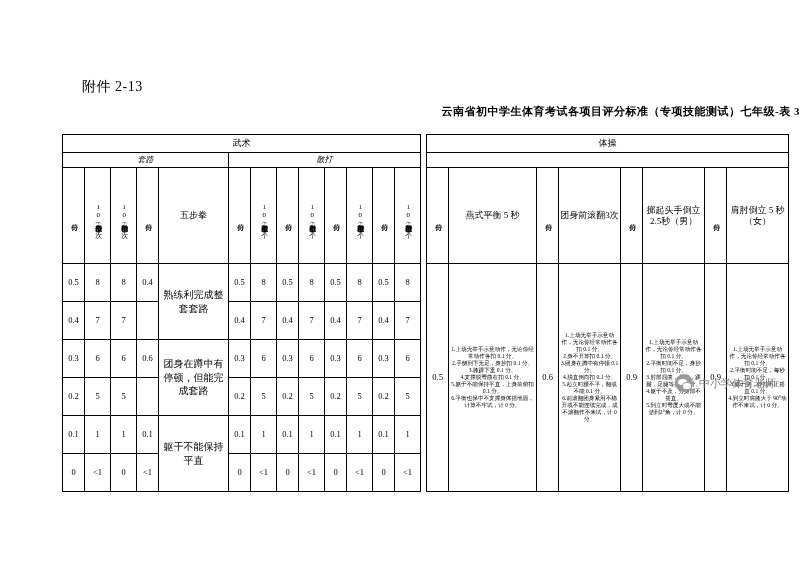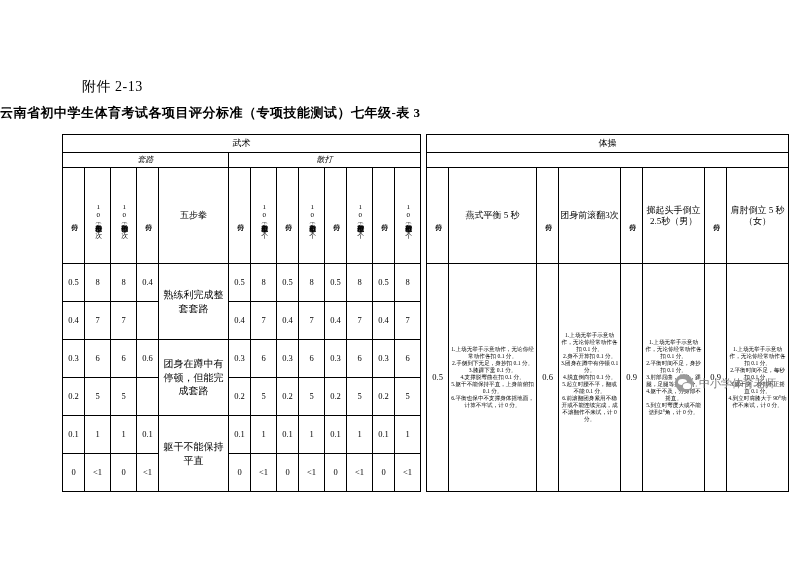--- a/index.html
+++ b/index.html
@@ -8,21 +8,21 @@
     font-family:"Liberation Serif","DejaVu Serif",serif;
     color:#000;overflow:hidden;position:relative;
   }
   .page{position:relative;width:800px;height:410px;}
   .attach{
     position:absolute;left:82px;top:78px;
     font-size:14px;font-weight:normal;letter-spacing:.5px;
   }
   .title{
     position:absolute;left:0;right:0;top:104px;
-    text-align:left;font-size:13px;font-weight:bold;
+    text-align:right;font-size:11px;font-weight:bold;
     letter-spacing:.5px;
   }
   .tablewrap{
     position:absolute;left:62px;top:134px;width:676px;
   }
   table.grid{
     border-collapse:collapse;width:676px;table-layout:fixed;
     font-size:6.5px;line-height:1.22;padding-left:39px;
   }
   table.grid td,table.grid th{

